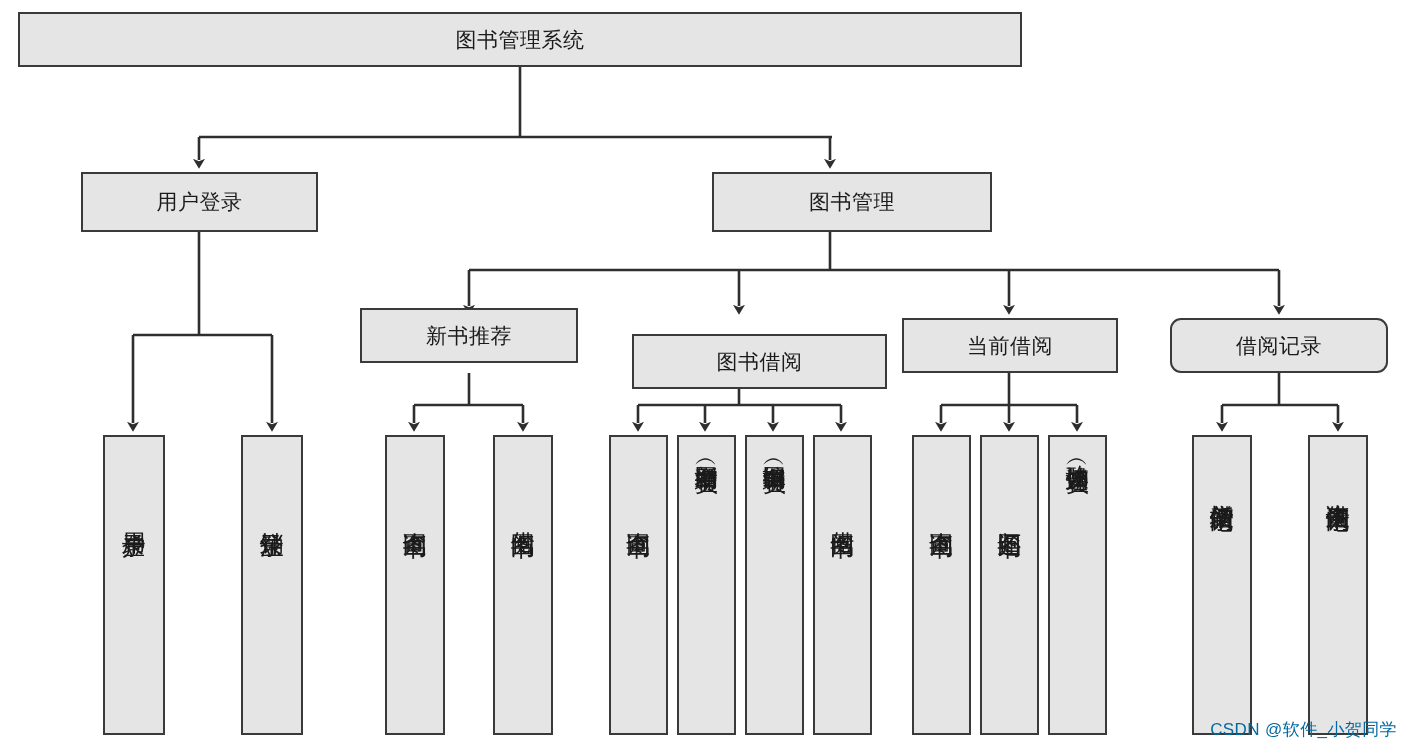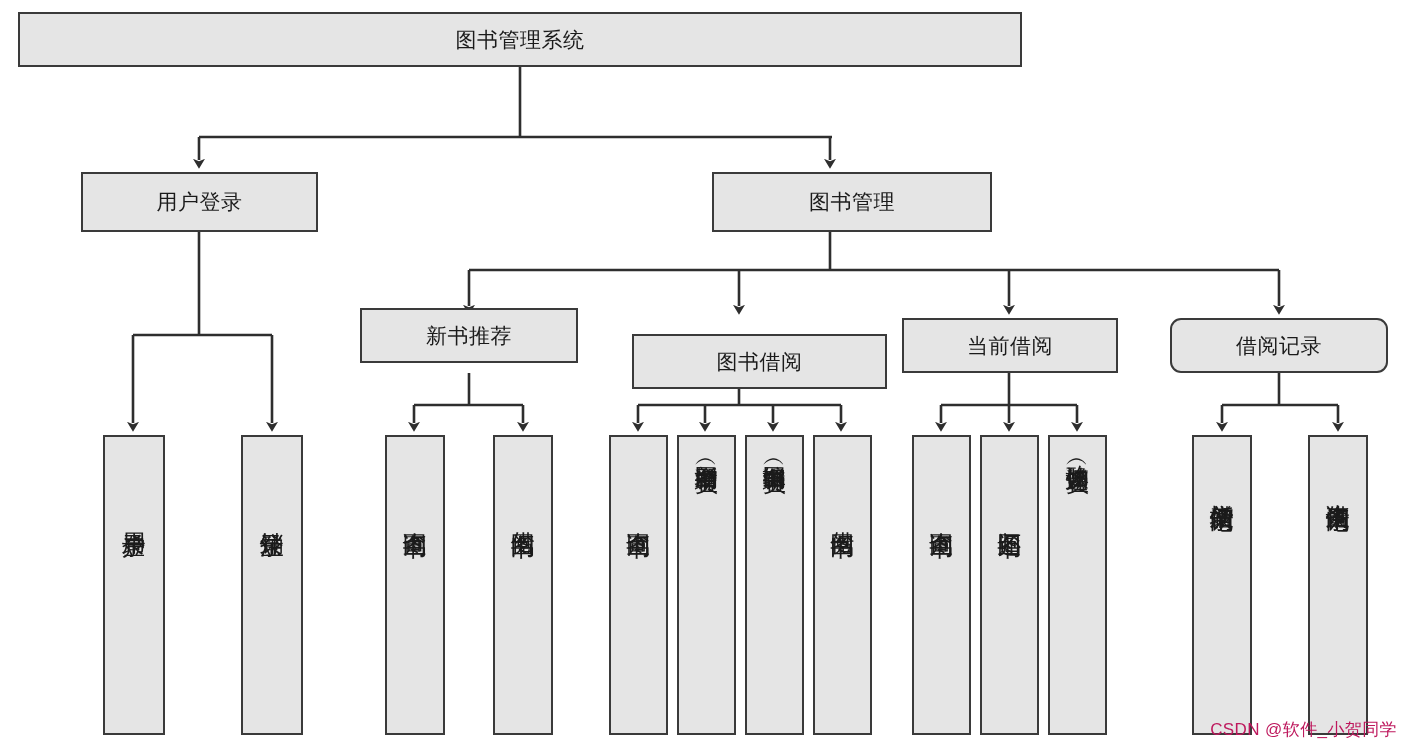--- a/index.html
+++ b/index.html
@@ -62,21 +62,21 @@
     white-space: nowrap;
   }
   .node.vert.tall .label {
     font-size: 23px;
   }
   #watermark {
     position: absolute;
     right: 8px;
     bottom: 6px;
     font-size: 17px;
-    color: #be185d;
+    color: #0369a1;
     white-space: nowrap;
     letter-spacing: 0.4px;
   }
 </style>
 </head>
 <body>
 
 <div id="canvas">
 
   <svg id="wires" viewBox="0 0 1405 747" xmlns="http://www.w3.org/2000/svg">

